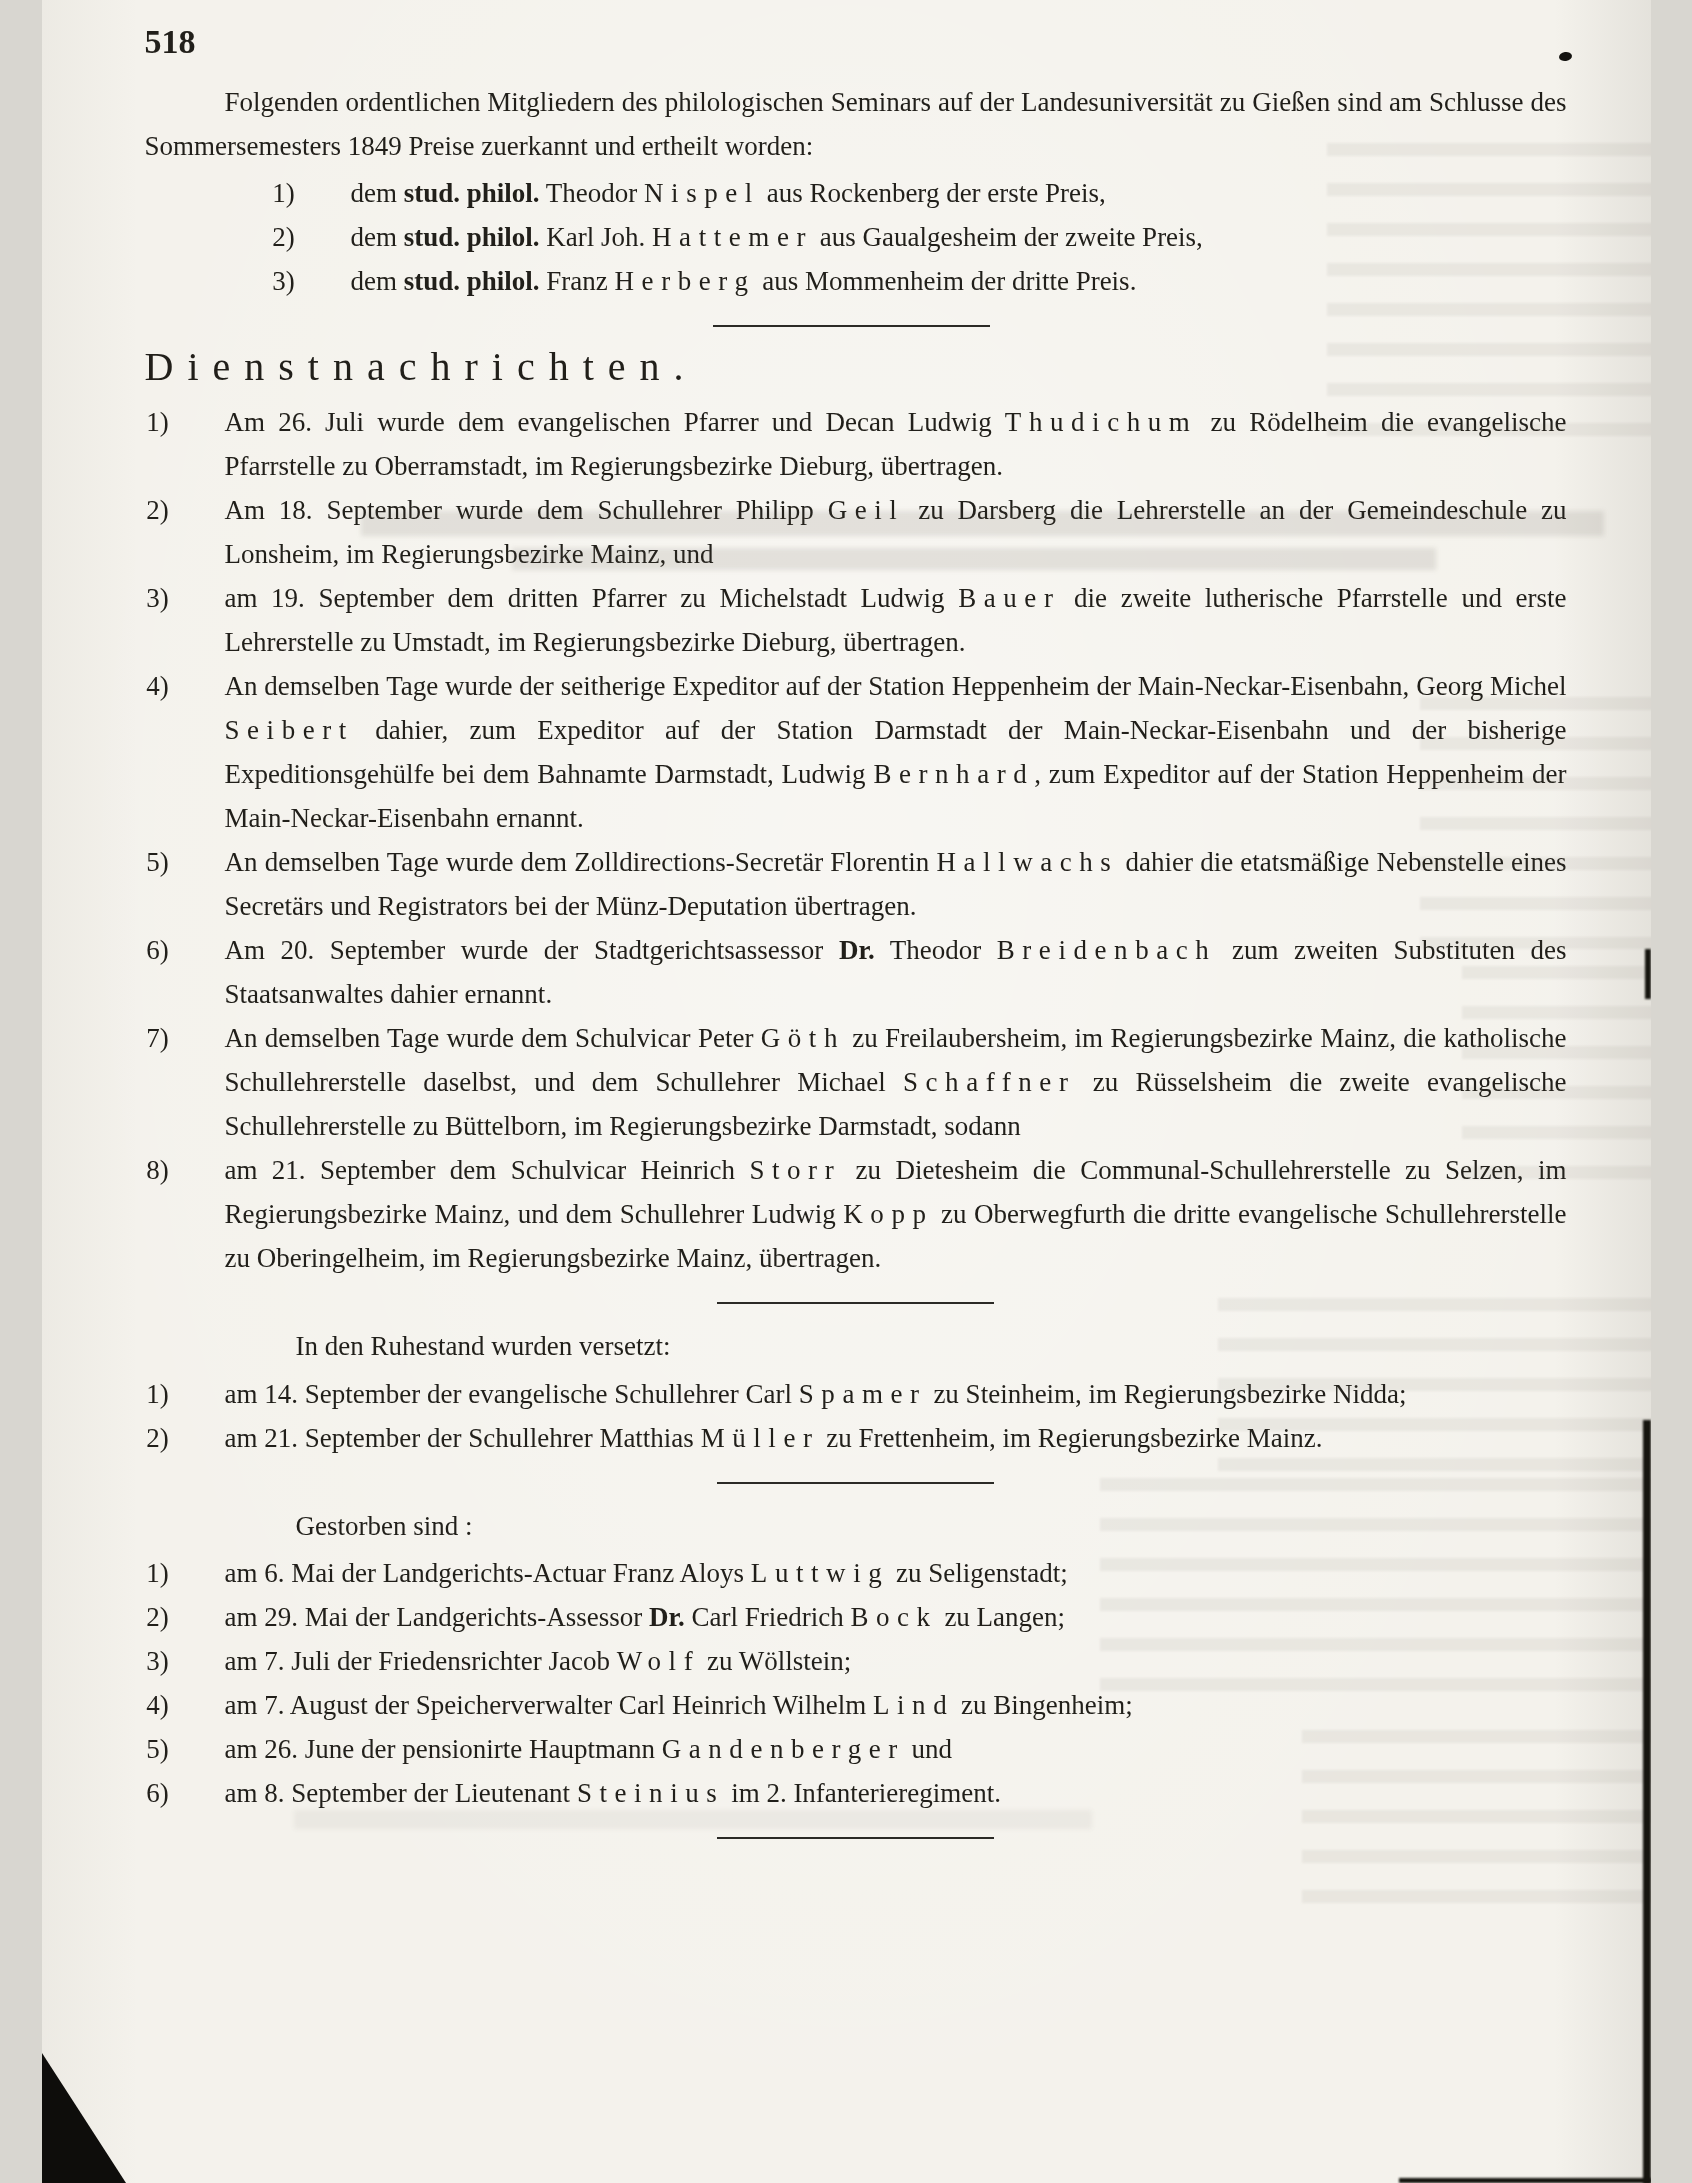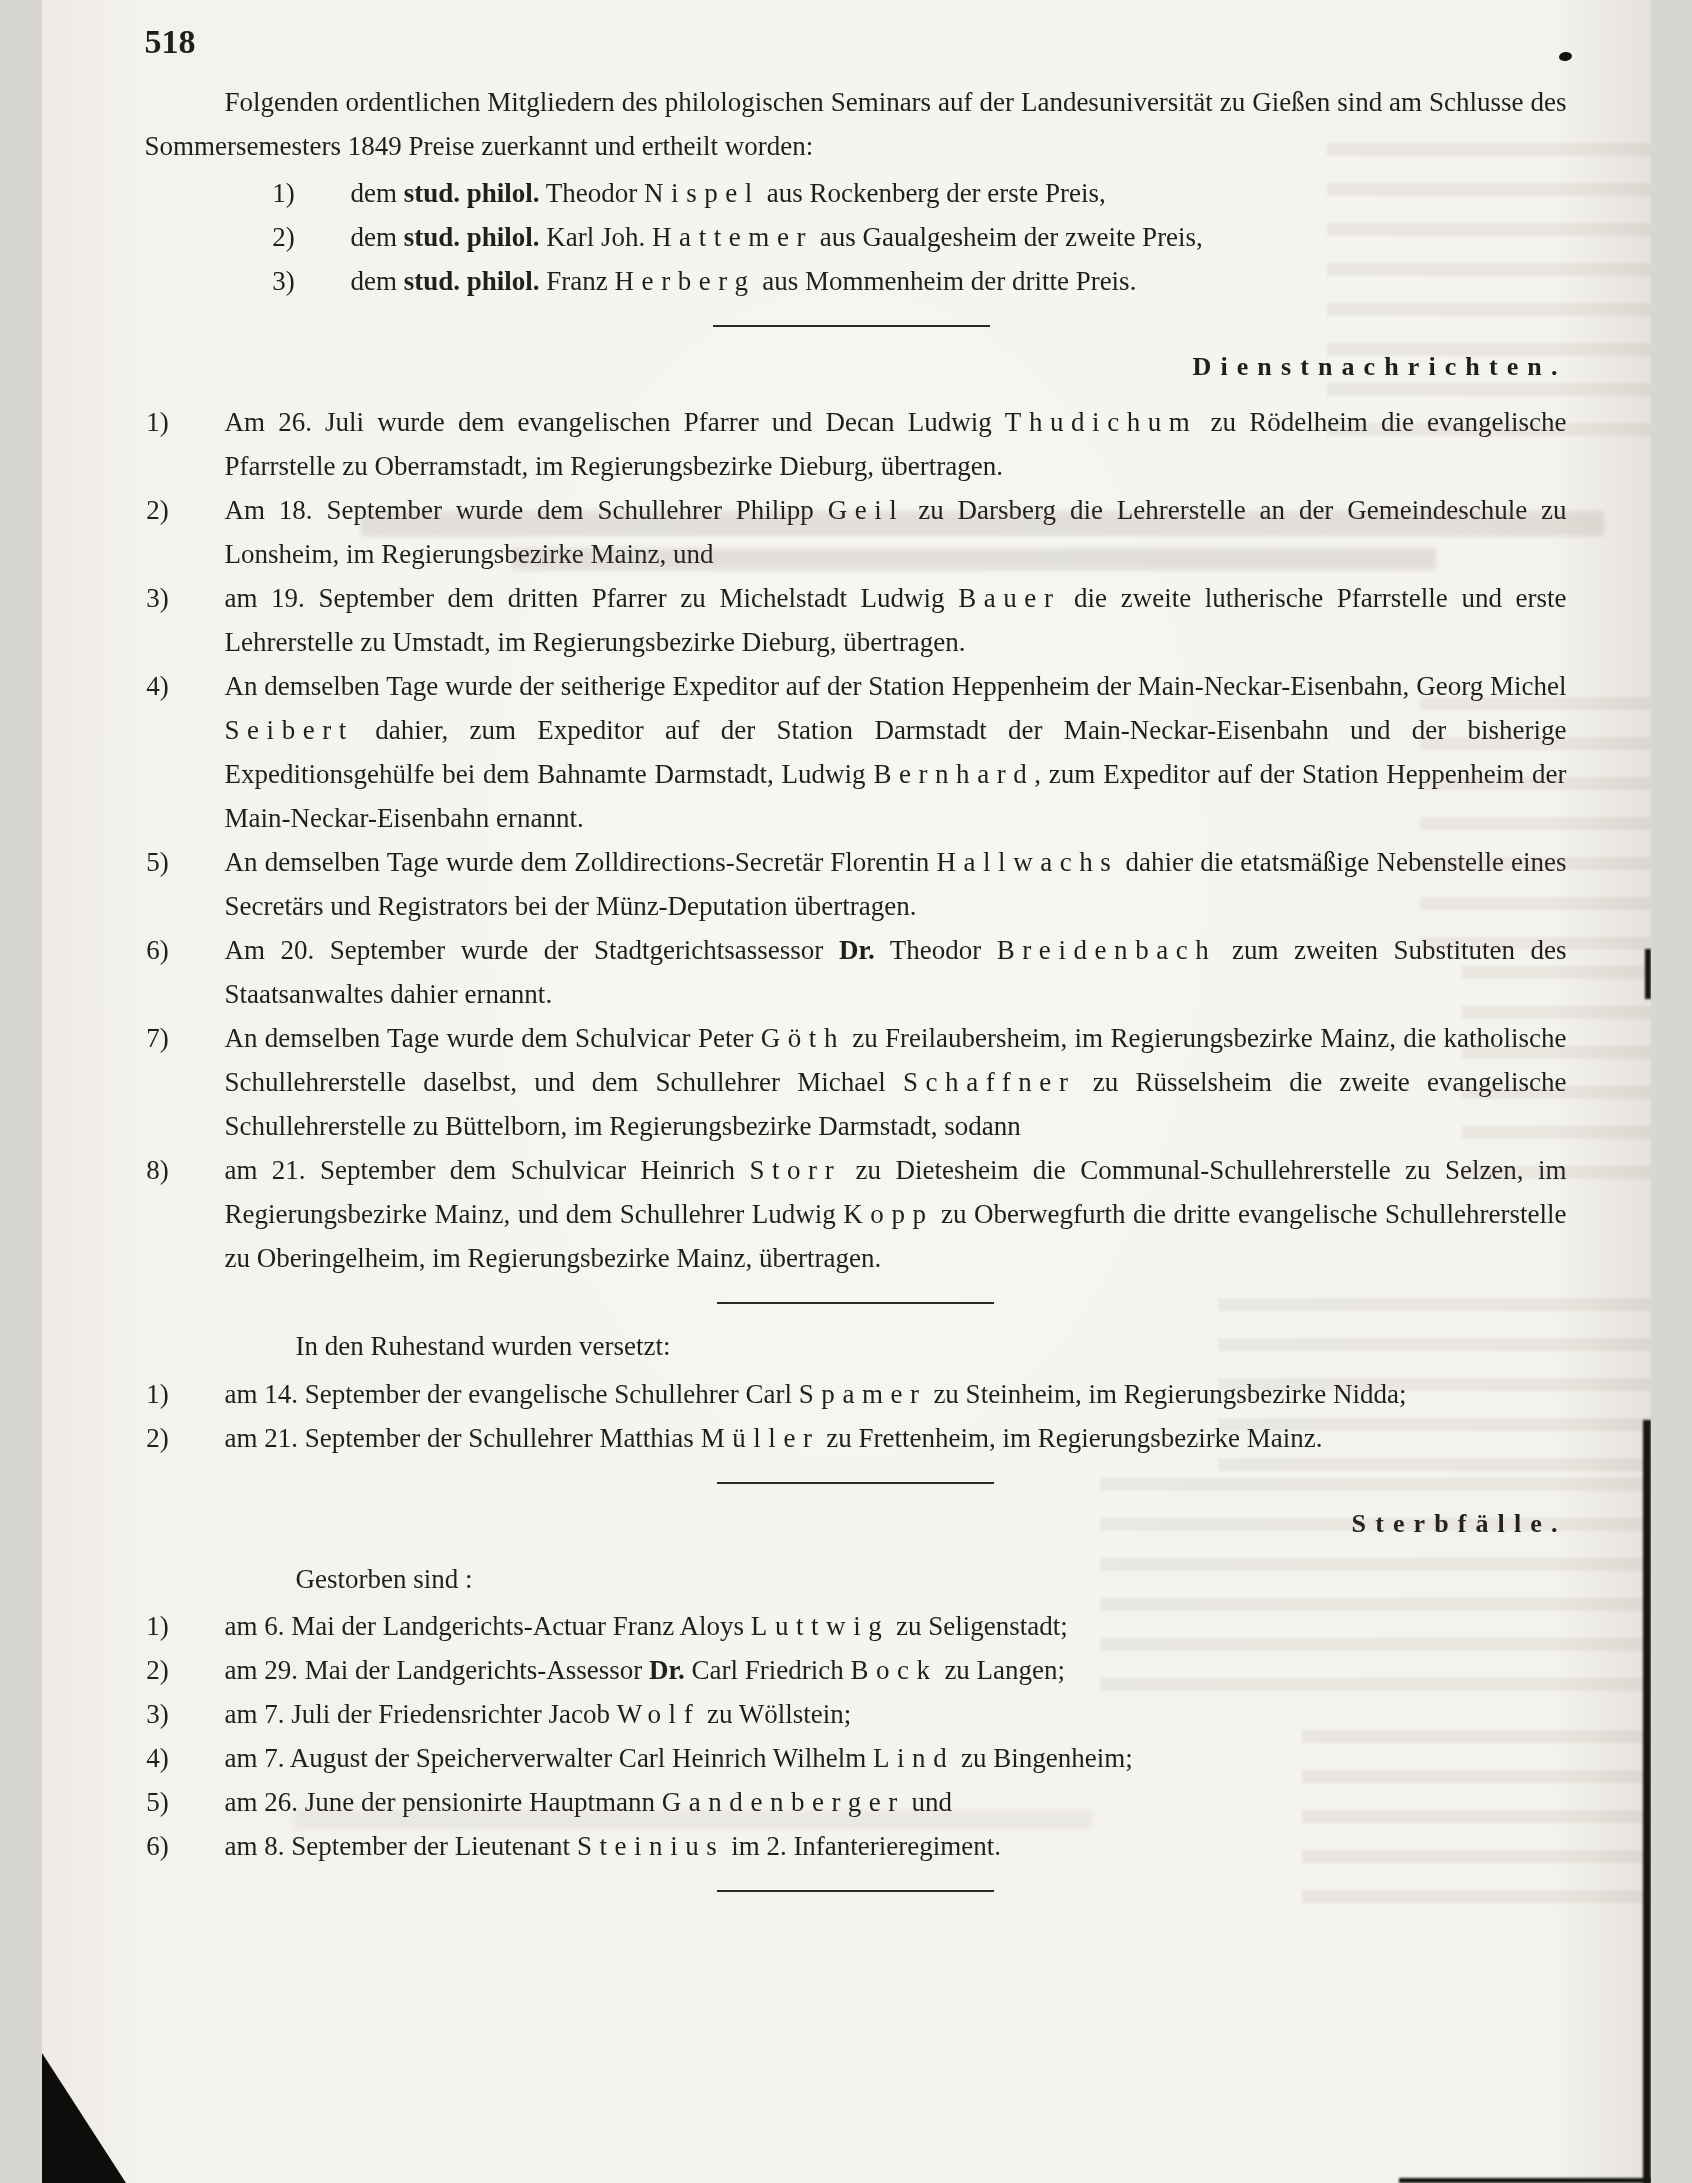--- a/index.html
+++ b/index.html
@@ -52,23 +52,23 @@
   }
   .item-text {
     flex: 1 1 auto;
     text-align: justify;
   }
   .announce-list { margin-left: 126px; margin-top: 1.7px; }
   .announce-list .item-text { text-align: left; }
   .sp { letter-spacing: 0.28em; margin-top: 22px; }
   .b  { font-weight: bold; }
   .heading {
-    text-align: right;
-    font-weight: bold;
-    font-size: 26px;
+    text-align: left;
+    font-weight: normal;
+    font-size: 40px;
     line-height: 40px;
     letter-spacing: 0.35em;
     word-spacing: 0.45em;
     margin: 5px 0 13.4px 0;
   }
   .heading-wide { letter-spacing: 0.26em; }
   .rule {
     width: 277px;
     border-top: 2.5px solid #2b2a26;
     margin: 22px auto 20px auto;
@@ -218,21 +218,20 @@
         <div class="list-item">
           <span class="num">2)</span>
           <div class="item-text"><span>am 21. September der Schullehrer Matthias </span><span class="sp">Müller</span><span> zu Frettenheim, im Regierungsbezirke Mainz.</span></div>
         </div>
       </div>
   </section>
 
   <div class="rule"></div>
 
   <section>
-    <h2 class="heading">Sterbfälle.</h2>
     <p class="para indent-lg">Gestorben sind :</p>
     <div class="list">
 
         <div class="list-item">
           <span class="num">1)</span>
           <div class="item-text"><span>am 6. Mai der Landgerichts-Actuar Franz Aloys </span><span class="sp">Luttwig</span><span> zu Seligenstadt;</span></div>
         </div>
 
         <div class="list-item">
           <span class="num">2)</span>

